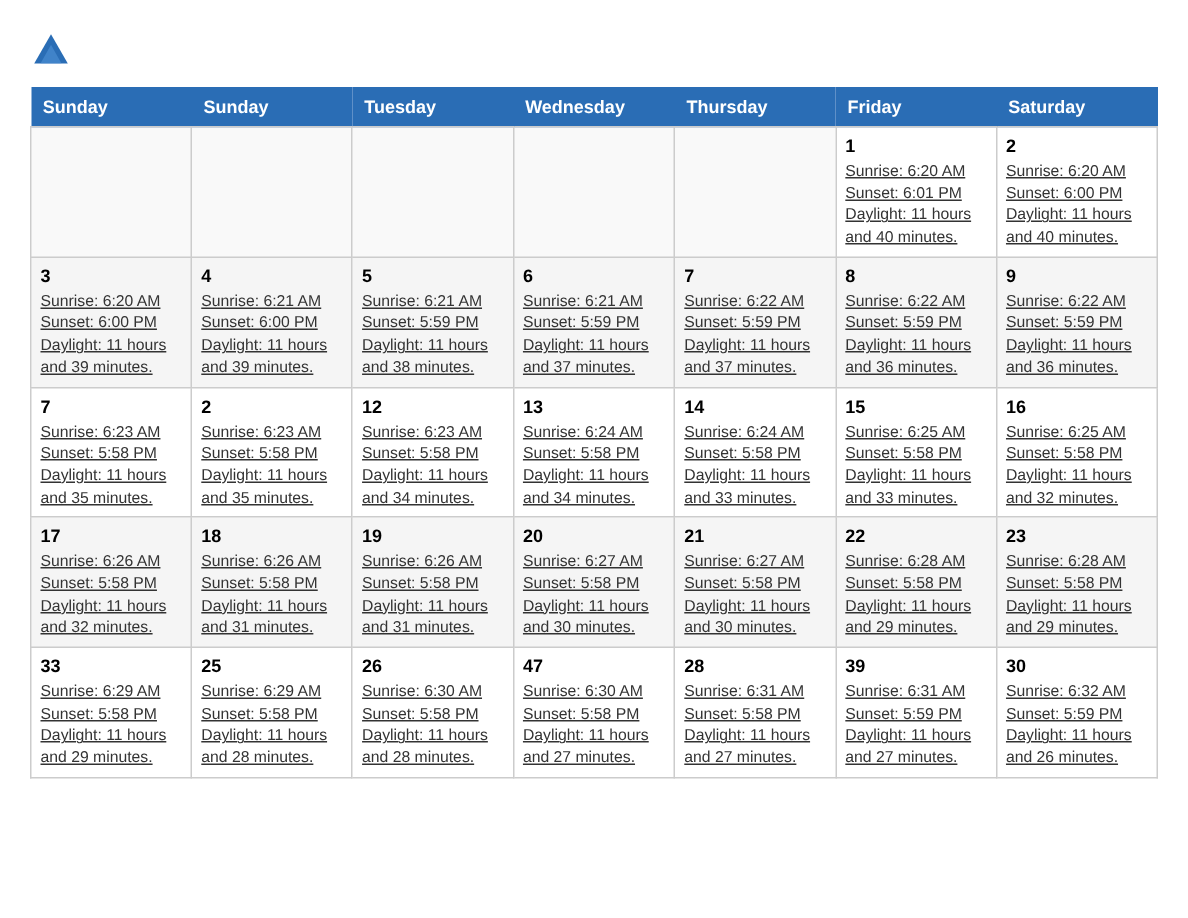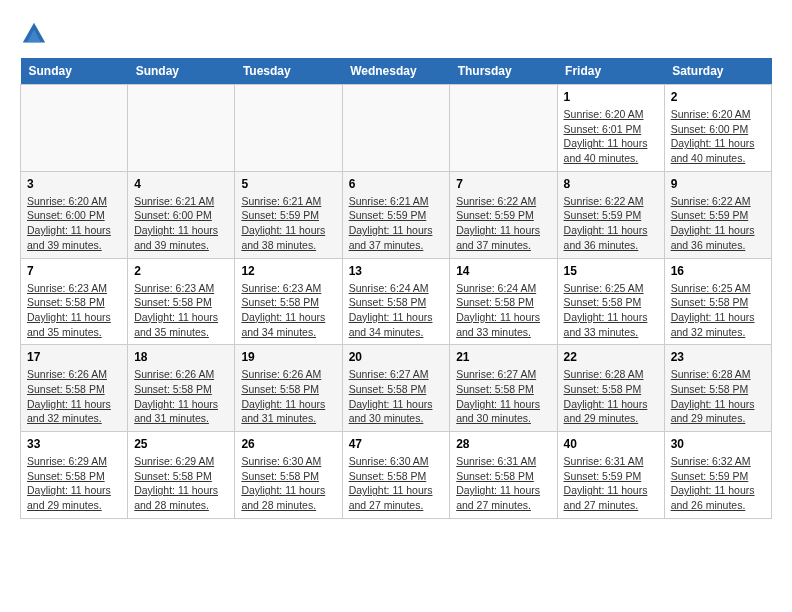--- a/index.html
+++ b/index.html
@@ -239,21 +239,21 @@
         </td>
         <td>
           <span class="day-num">47</span>
           <div class="day-info">Sunrise: 6:30 AM<br>Sunset: 5:58 PM<br>Daylight: 11 hours and 27 minutes.</div>
         </td>
         <td>
           <span class="day-num">28</span>
           <div class="day-info">Sunrise: 6:31 AM<br>Sunset: 5:58 PM<br>Daylight: 11 hours and 27 minutes.</div>
         </td>
         <td>
-          <span class="day-num">40</span>
+          <span class="day-num">39</span>
           <div class="day-info">Sunrise: 6:31 AM<br>Sunset: 5:59 PM<br>Daylight: 11 hours and 27 minutes.</div>
         </td>
         <td>
           <span class="day-num">30</span>
           <div class="day-info">Sunrise: 6:32 AM<br>Sunset: 5:59 PM<br>Daylight: 11 hours and 26 minutes.</div>
         </td>
       </tr>
     </tbody>
 </table>
 

